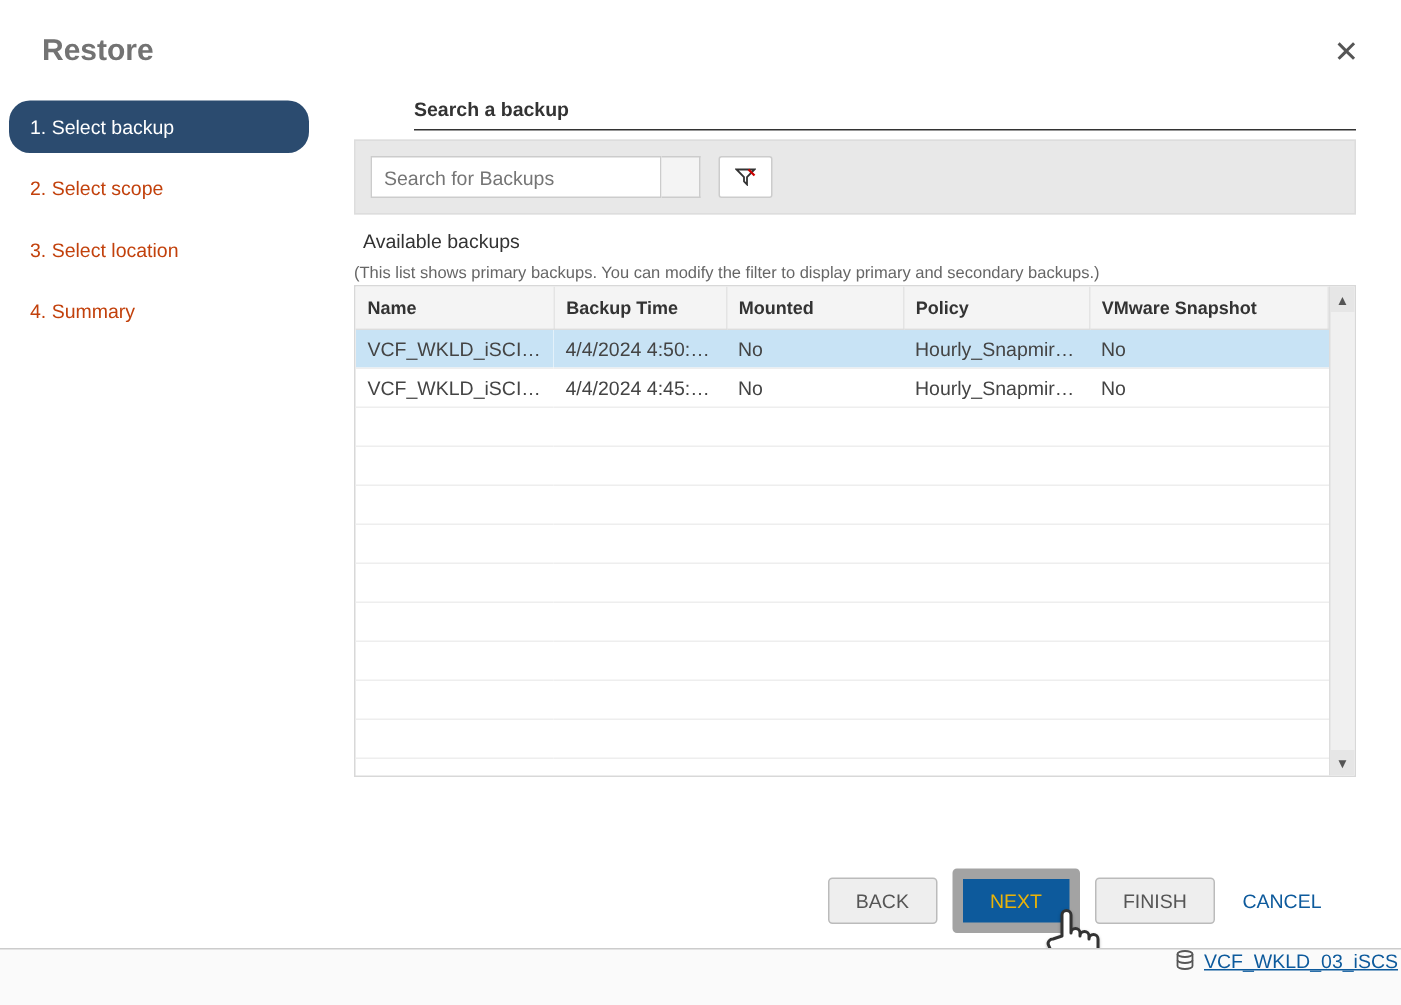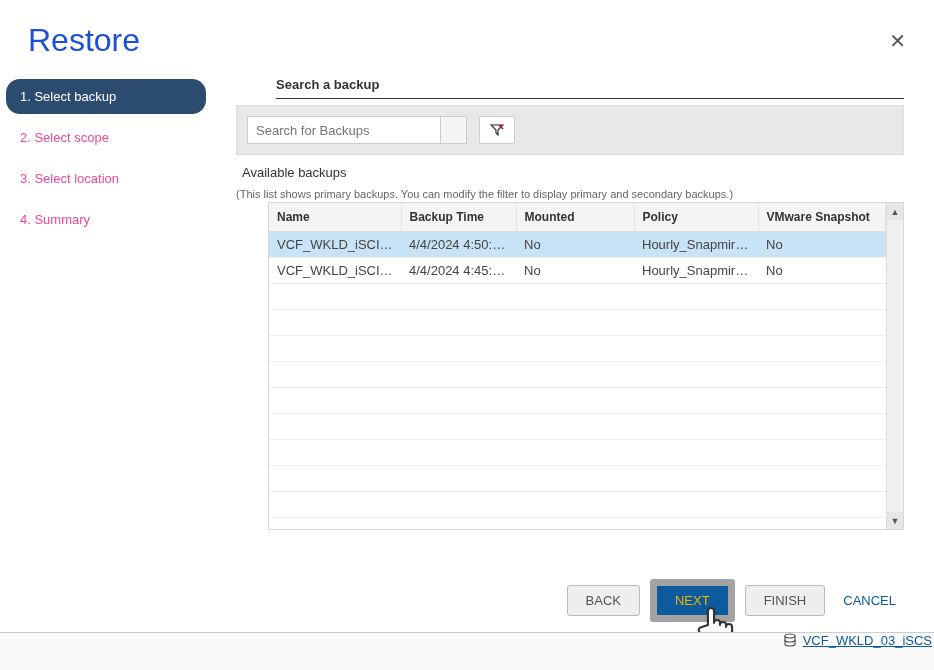--- a/index.html
+++ b/index.html
@@ -13,43 +13,43 @@
     background: #fff;
     overflow: hidden;
   }
   .header {
     padding: 22px 28px 10px 28px;
     display: flex;
     justify-content: space-between;
     align-items: center;
   }
   .header h1 {
-    font-size: 32px;
-    font-weight: 400;
-    color: #1d4ed8;
+    font-size: 20px;
+    font-weight: 700;
+    color: #737373;
   }
   .close-x {
     font-size: 20px;
     color: #555;
     cursor: pointer;
     font-weight: 300;
   }
   .body {
     display: flex;
     padding: 0 0 0 0;
   }
   .sidebar {
     width: 200px;
     padding-top: 10px;
     margin-left: 6px;
   }
   .sidebar .step {
     padding: 10px 14px;
     font-size: 13px;
-    color: #ec4899;
+    color: #c2410c;
     cursor: pointer;
     border-radius: 14px;
     margin-bottom: 6px;
   }
   .sidebar .step.active {
     background: #2b4b6f;
     color: #fff;
   }
   .main {
     flex: 1;
@@ -105,21 +105,20 @@
   .hint {
     font-size: 11px;
     color: #666;
     padding: 4px 0 2px 0;
   }
   .table-wrap {
     border: 1px solid #d8d8d8;
     position: relative;
     height: 328px;
     display: flex;
-    margin-left: 32px;
   }
   .table-scroll {
     flex: 1;
     overflow: hidden;
   }
   table {
     width: 100%;
     border-collapse: collapse;
     table-layout: fixed;
   }
@@ -157,21 +156,21 @@
     background: #e6e6e6;
     display: flex;
     align-items: center;
     justify-content: center;
     font-size: 9px;
     color: #555;
     cursor: pointer;
   }
   .footer {
     position: absolute;
-    right: 30px;
+    right: 45px;
     bottom: 48px;
     display: flex;
     gap: 10px;
     align-items: center;
   }
   .btn {
     padding: 7px 18px;
     font-size: 13px;
     border-radius: 3px;
     cursor: pointer;

